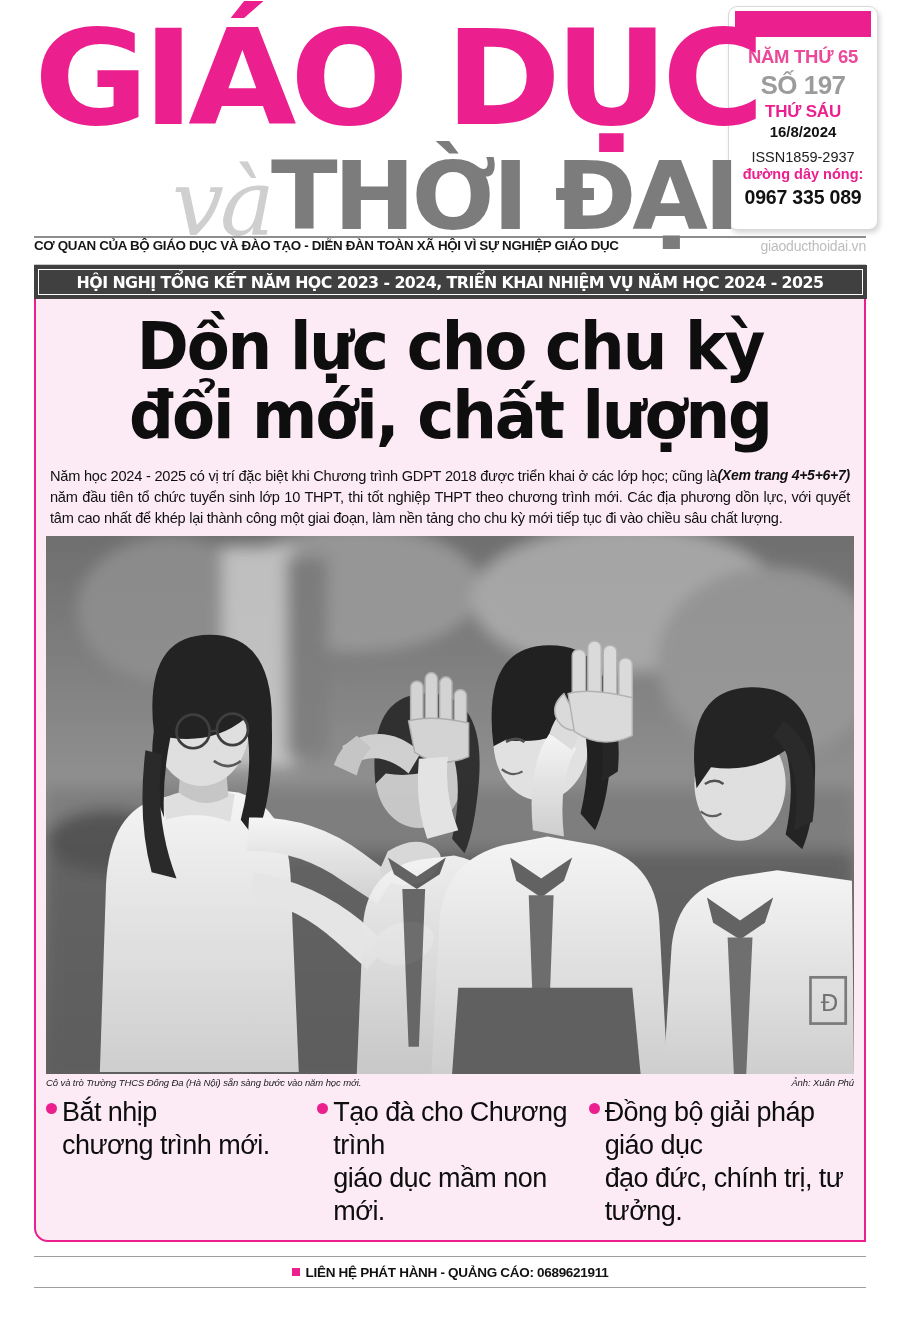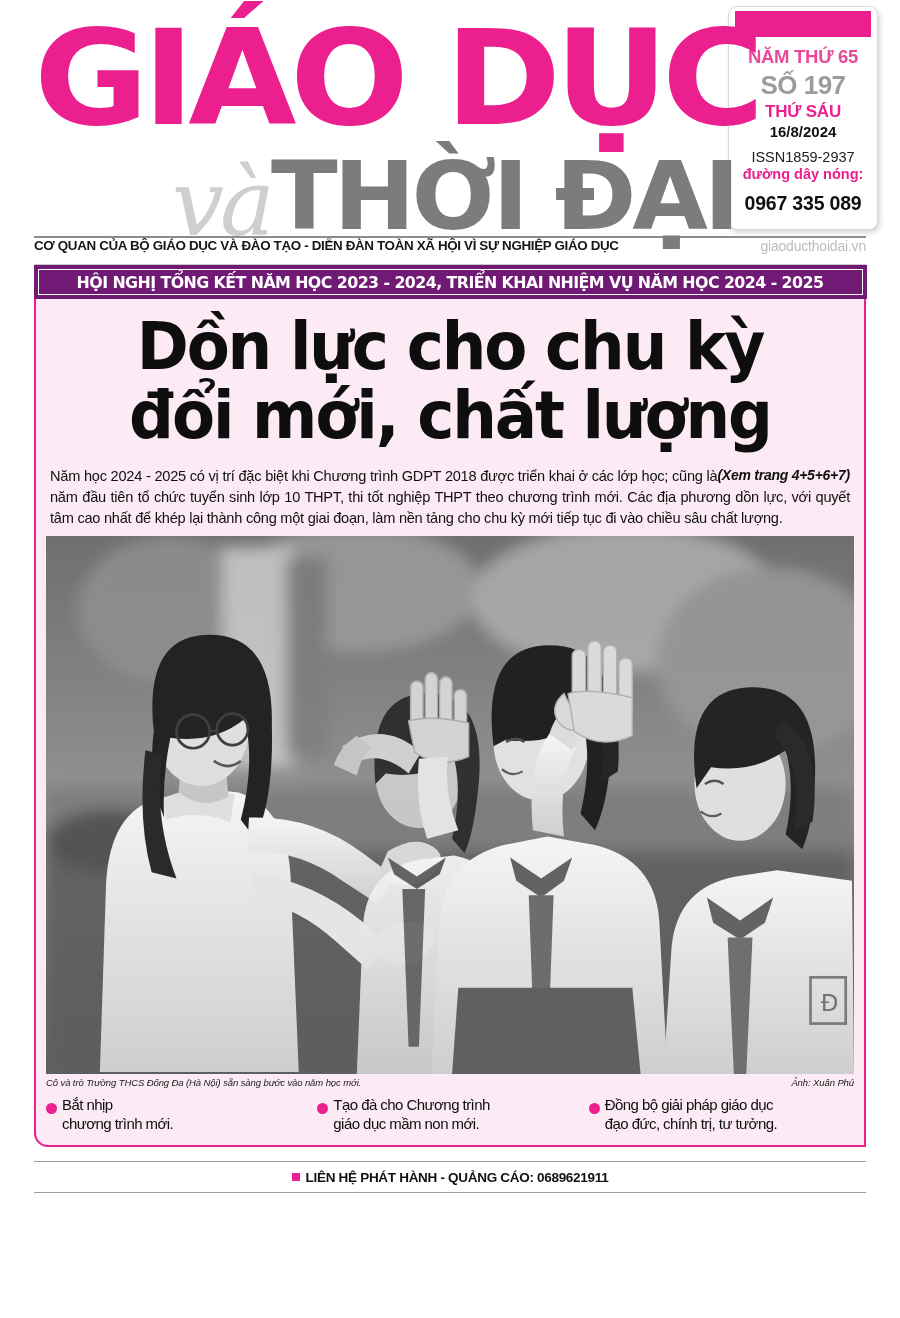--- a/index.html
+++ b/index.html
@@ -121,21 +121,21 @@
     font-size: 14.5px;
     color: #222;
   }
   .issue-hotline-label {
     margin-top: 1px;
     font-weight: bold;
     font-size: 14.5px;
     color: #ec1f8e;
   }
   .issue-hotline {
-    margin-top: 10px;
+    margin-top: 4px;
     font-weight: bold;
     font-size: 19.5px;
     color: #111;
     letter-spacing: -0.2px;
   }
 
   
   .tagline-row {
     position: relative;
     margin: 0 34px;
@@ -163,21 +163,21 @@
     position: relative;
     margin: 12px 34px 0 34px;
     border: 2.5px solid #ec1f8e;
     border-radius: 4px 0 0 14px;
     background: #fcebf4;
     padding: 0;
   }
   .kicker {
     position: relative;
     margin: -14px -2.5px 0 -2.5px;
-    background: #701a75;
+    background: #404040;
     height: 34px;
     display: flex;
     align-items: center;
     justify-content: center;
   }
   .kicker-inner {
     border: 1.4px solid #ffffff;
     margin: 3px 4px;
     height: 24px;
     width: calc(100% - 8px);
@@ -259,21 +259,21 @@
   }
   .bullet {
     width: 11px;
     height: 11px;
     border-radius: 50%;
     background: #ec1f8e;
     flex: 0 0 auto;
     margin-top: 7px;
   }
   .teaser-text {
-    font-size: 15px;
+    font-size: 27px;
     line-height: 1.22;
     color: #0e0e0e;
     letter-spacing: -0.55px;
   }
 
   
   .footer {
     margin: 14px 34px 0 34px;
     border-top: 1.6px solid #9d9d9d;
     border-bottom: 1.6px solid #9d9d9d;

